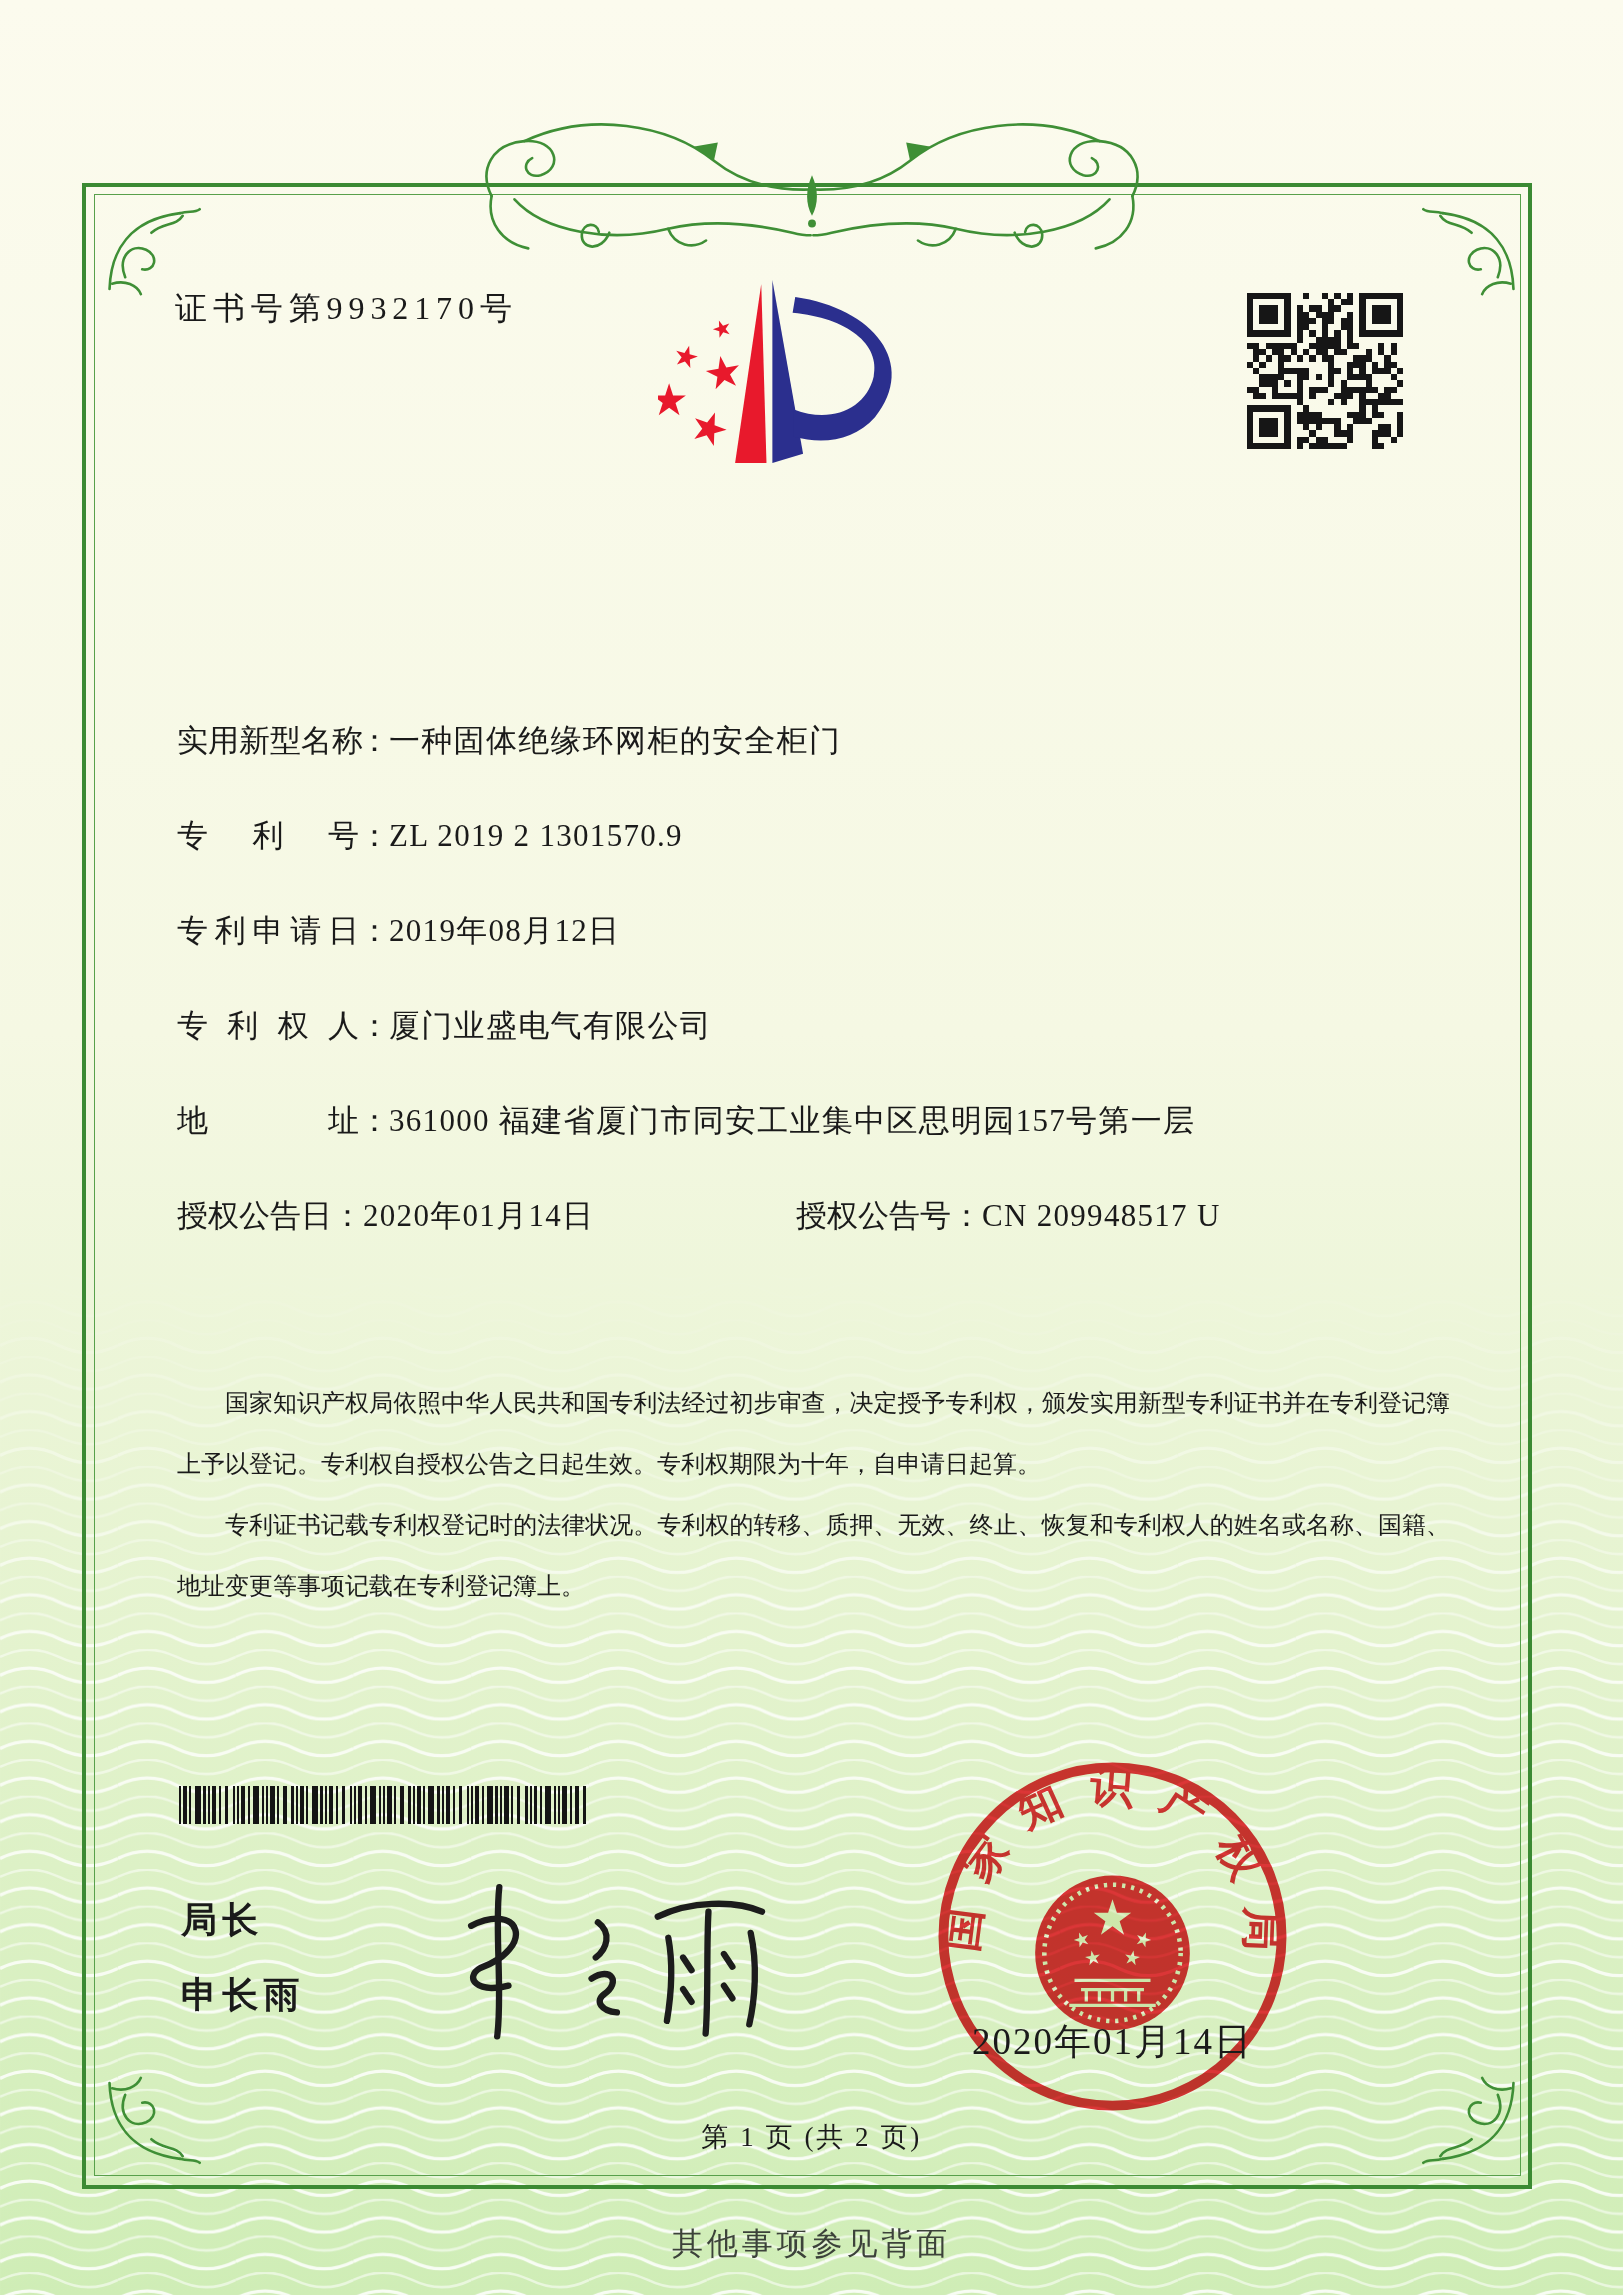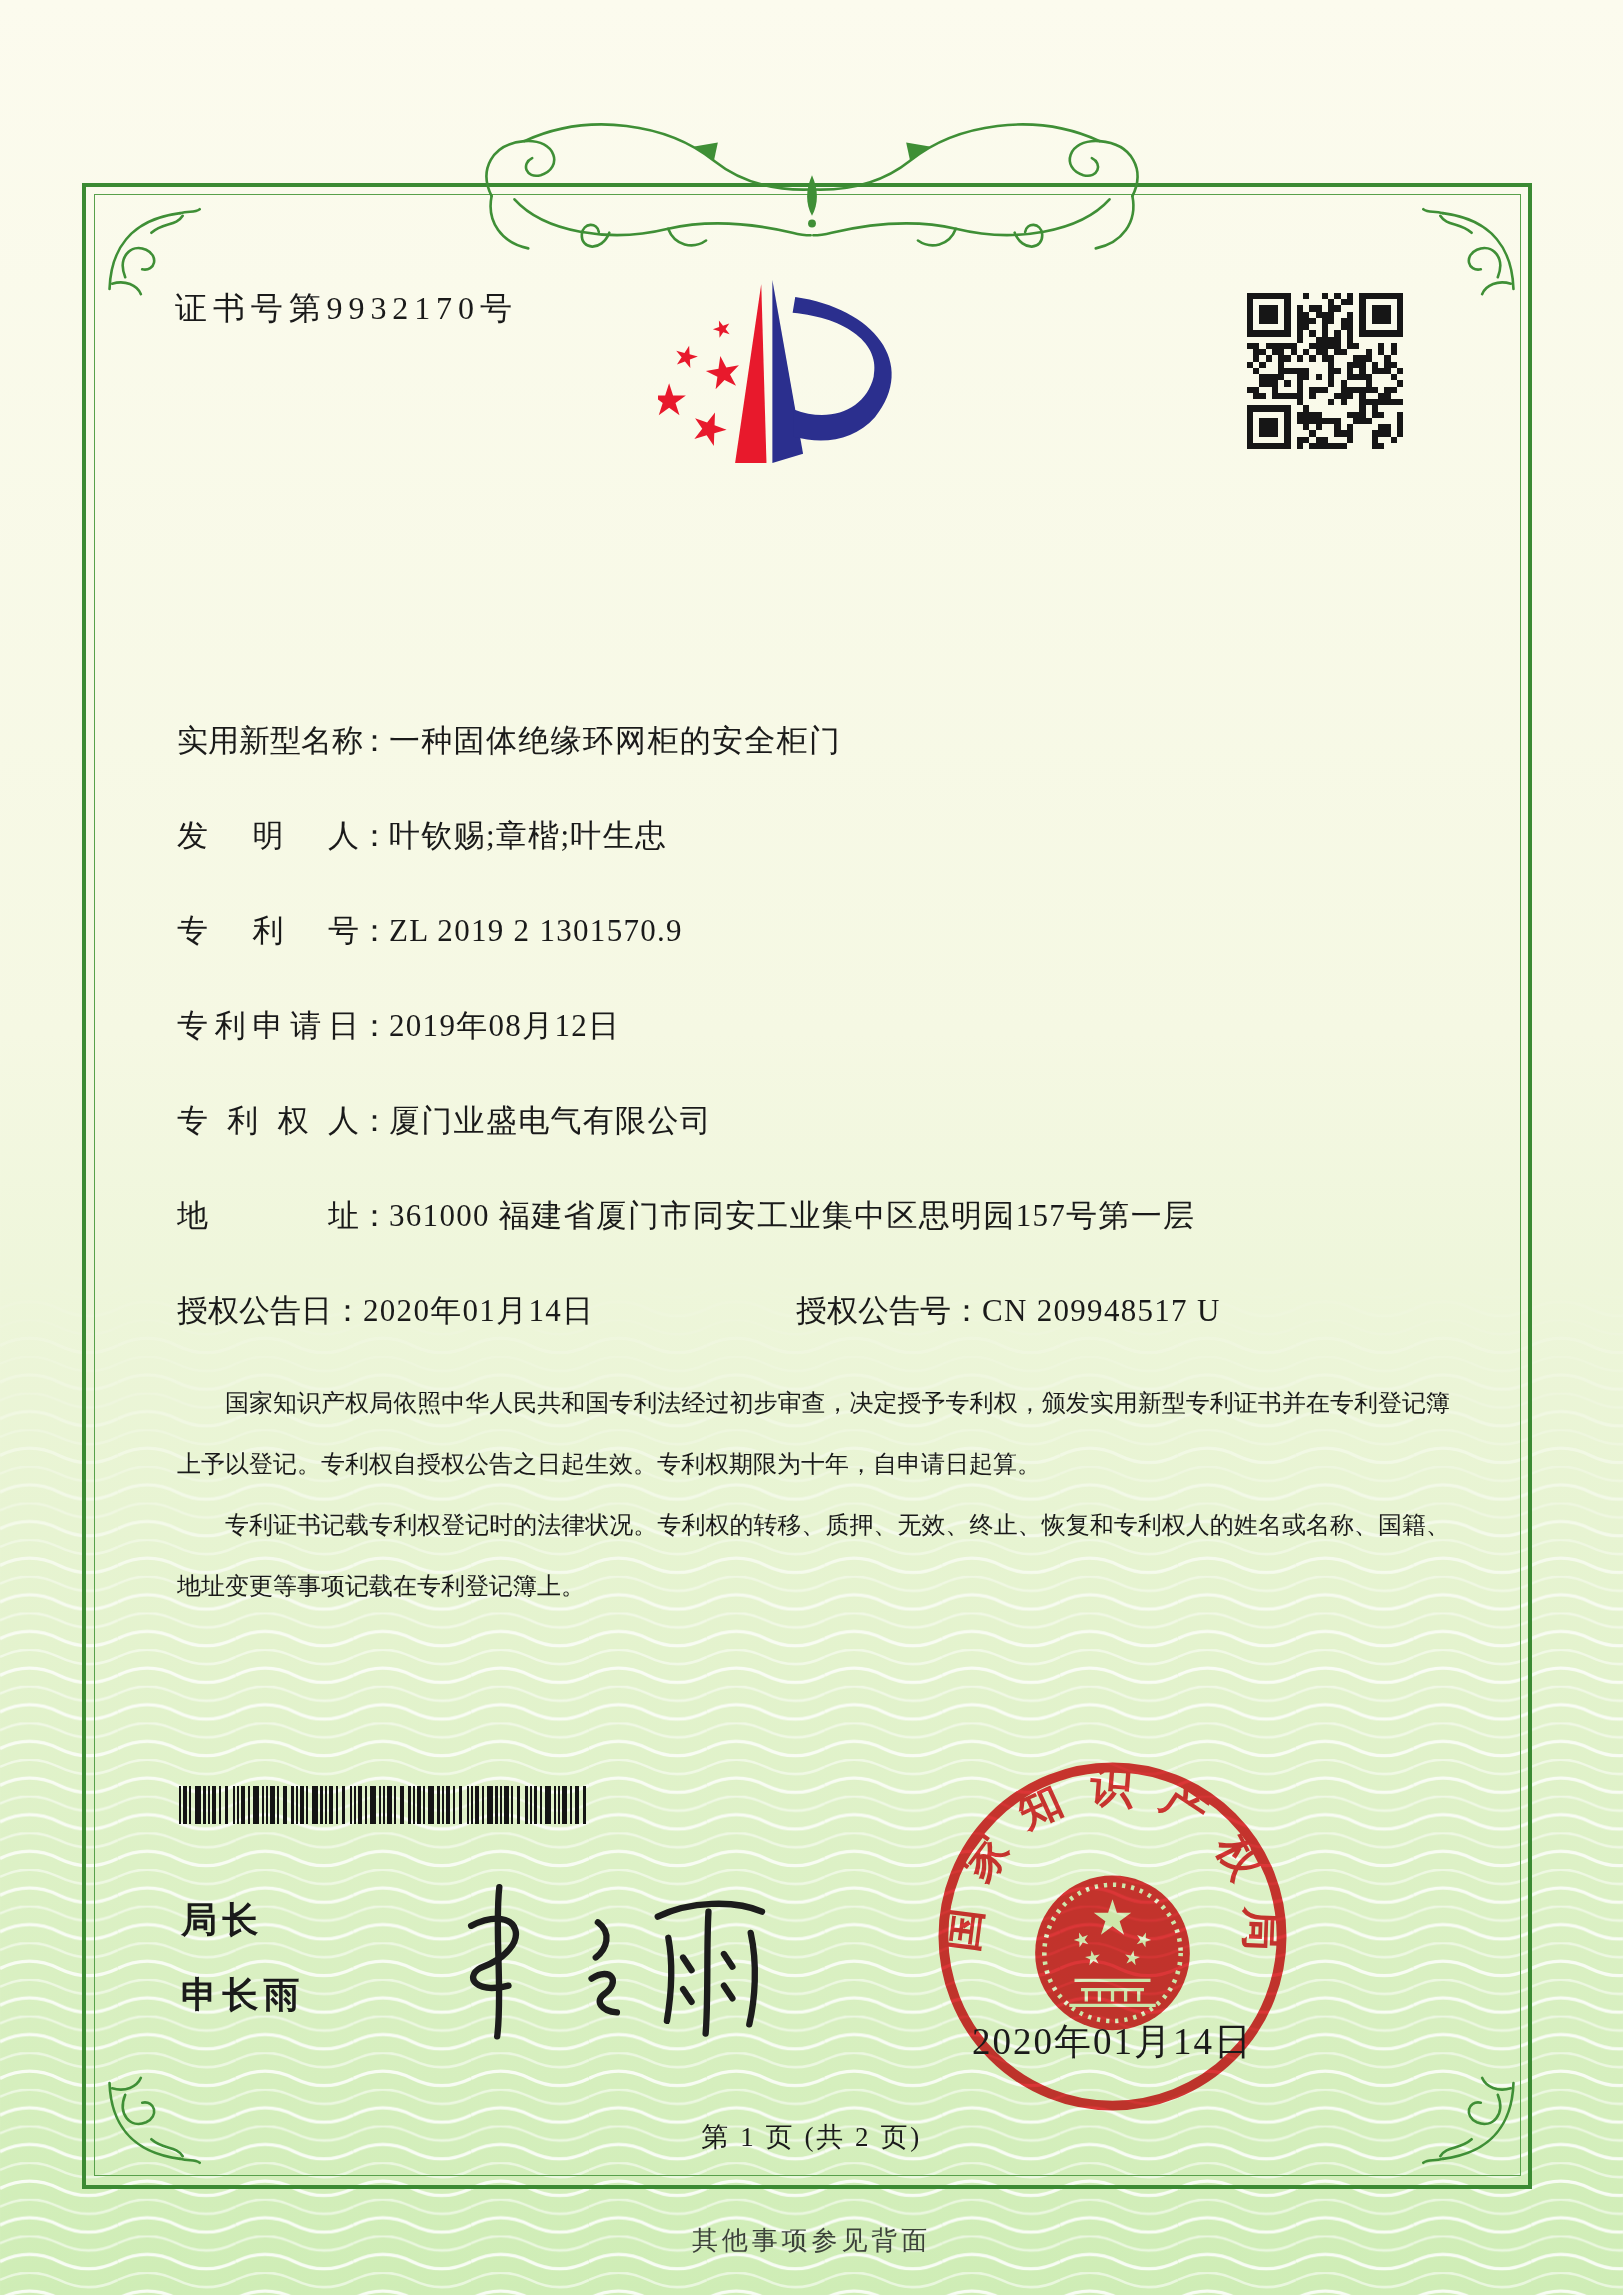--- a/index.html
+++ b/index.html
@@ -60,21 +60,21 @@
     font-family:"Liberation Sans","DejaVu Sans",sans-serif;z-index:3;letter-spacing:5.2px;}
   .signature{position:absolute;left:432px;top:1873px;width:367px;height:169px;z-index:3;}
   .seal{position:absolute;left:929px;top:1753px;width:367px;height:367px;z-index:4;
     opacity:0.93;mix-blend-mode:multiply;}
   .seal-date{position:absolute;left:929px;top:2017px;width:367px;text-align:center;
     font-size:37px;z-index:5;letter-spacing:2px;}
 
   .page-info{position:absolute;left:0;top:2119px;width:1623px;text-align:center;
     font-size:27px;z-index:3;letter-spacing:2.6px;}
   .back-note{position:absolute;left:0;top:2223px;width:1623px;text-align:center;
-    font-size:26px;z-index:3;color:#3c423a;letter-spacing:3.9px;}
+    font-size:31px;z-index:3;color:#3c423a;letter-spacing:3.9px;}
 </style>
 </head>
 <body>
 
 <div class="page">
 
   <svg width="0" height="0" style="position:absolute" aria-hidden="true">
     <defs>
       <path id="star" d="M0,-1 L0.2245,-0.309 0.951,-0.309 0.363,0.118 0.588,0.809 0,0.382 -0.588,0.809 -0.363,0.118 -0.951,-0.309 -0.2245,-0.309 Z"></path>
       <g id="cornerFl" fill="none" stroke="#3f8f36" stroke-width="4" stroke-linecap="round">
@@ -482,23 +482,20 @@
       <rect x="20" y="24" width="1" height="1" fill="#161616"></rect>
       <rect x="21" y="24" width="1" height="1" fill="#161616"></rect>
     </svg>
 
 
   <div class="fields">
     <div class="frow">
       <span class="flabel">实用新型名称</span><span class="fcolon">：</span><span class="fvalue">一种固体绝缘环网柜的安全柜门</span>
     </div>
     <div class="frow">
-      <span class="flabel">发明人</span><span class="fcolon">：</span><span class="fvalue">叶钦赐;章楷;叶生忠</span>
-    </div>
-    <div class="frow">
       <span class="flabel">专利号</span><span class="fcolon">：</span><span class="fvalue">ZL 2019 2 1301570.9</span>
     </div>
     <div class="frow">
       <span class="flabel">专利申请日</span><span class="fcolon">：</span><span class="fvalue">2019年08月12日</span>
     </div>
     <div class="frow">
       <span class="flabel">专利权人</span><span class="fcolon">：</span><span class="fvalue">厦门业盛电气有限公司</span>
     </div>
     <div class="frow">
       <span class="flabel">地址</span><span class="fcolon">：</span><span class="fvalue">361000 福建省厦门市同安工业集中区思明园157号第一层</span>

